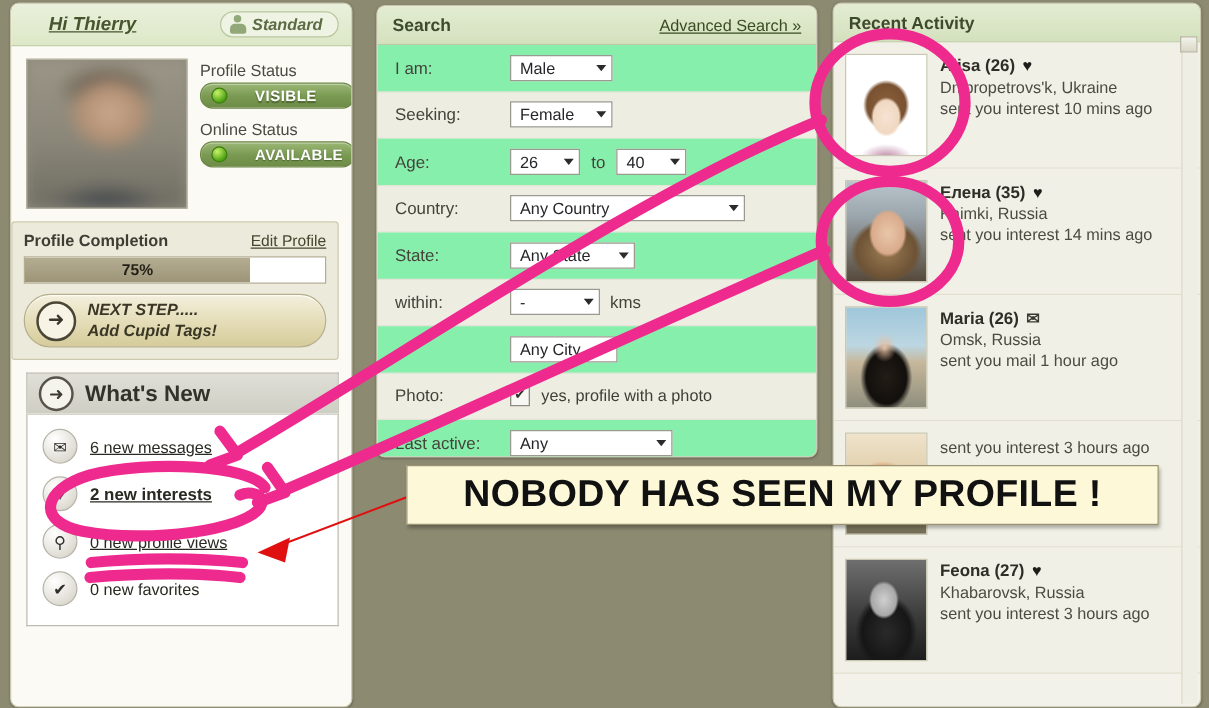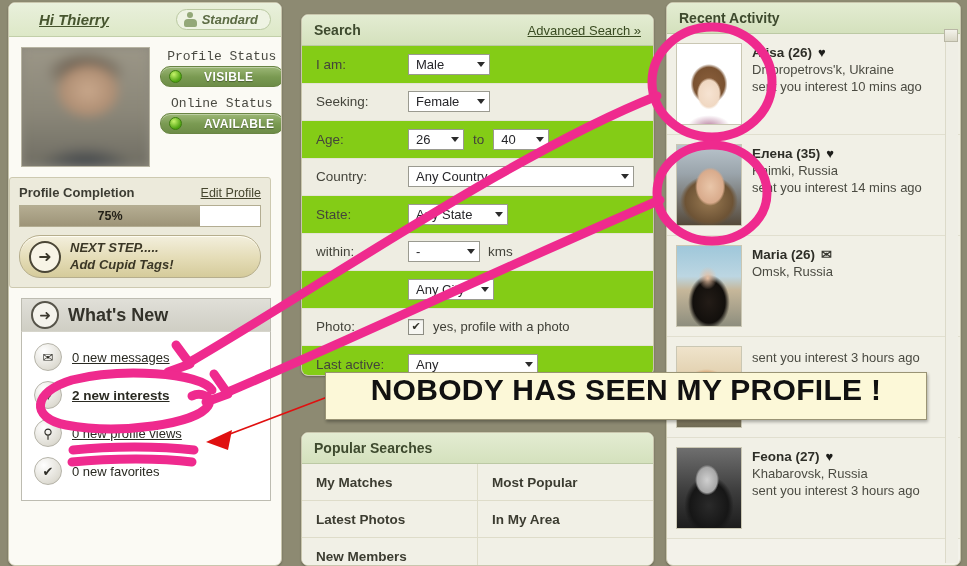--- a/index.html
+++ b/index.html
@@ -69,21 +69,21 @@
     position:absolute;inset:0;
     background:
       radial-gradient(ellipse 46px 40px at 52% 36%, #c9a88c 0%, #b08f74 55%, rgba(176,143,116,0) 75%),
       radial-gradient(ellipse 58px 30px at 50% 20%, #4b3a2c 0%, rgba(75,58,44,0) 70%),
       radial-gradient(ellipse 70px 36px at 50% 104%, #2d3440 0%, rgba(45,52,64,0) 72%),
       linear-gradient(to bottom,#9b9687,#8a8678 55%,#6f6d63);
     filter:blur(5px);
   }
   .status-area{padding-top:2px;flex:1;}
   .status-lbl{
-    font-size:13px;color:#4a4a42;text-align:center;margin:0 0 2px 0;font-family:Liberation Mono, monospace;
+    font-size:13px;color:#4a4a42;text-align:left;margin:0 0 2px 0;
   }
   .status-pill{
     display:flex;align-items:center;gap:22px;
     height:19px;border-radius:10px;
     background:linear-gradient(to bottom,#9cb776,#7a9a52 52%,#6d8c47);
     border:1px solid #6a8544;
     padding:0 8px;margin-bottom:9px;
     box-shadow:inset 0 1px 0 rgba(255,255,255,.35);
   }
   .led{
@@ -152,45 +152,45 @@
     background:radial-gradient(circle at 34% 28%,#ffffff,#dedcd3 72%,#c2c0b6);
     border:1px solid #b6b4a9;
     display:flex;align-items:center;justify-content:center;
     font-size:13px;color:#2f2e28;line-height:1;
   }
   .wn-link{font-size:13px;color:#2a2a22;text-decoration:underline;cursor:pointer;}
   .wn-link.bold{font-weight:bold;font-size:13.5px;}
   .wn-link.plain{text-decoration:none;cursor:default;}
 
   
-  #search-panel{left:301px;top:14px;width:351px;height:360px;}
+  #search-panel{left:301px;top:4px;width:351px;height:360px;}
   .sp-head-link{font-size:13px;color:#394b21;text-decoration:underline;cursor:pointer;font-weight:normal;}
   .frow{
     display:flex;align-items:center;
     height:36.5px;padding:0 0 0 14px;
     border-bottom:1px solid #e4e3d6;
-    background:#84cc16;
+    background:#86efac;
   }
   .frow:nth-child(odd){background:#eeede2;}
   .flabel{width:92px;flex:none;font-size:13.5px;color:#44443b;}
   .sel{
     height:21px;border:1px solid #9a9a90;background:#fff;
     display:inline-flex;align-items:center;justify-content:space-between;
     padding:0 4px 0 7px;font-size:13px;color:#26262a;cursor:pointer;
     box-sizing:border-box;
   }
   .sel .cv{white-space:nowrap;}
   .caret{
     width:0;height:0;margin-left:8px;flex:none;
     border-left:4px solid transparent;border-right:4px solid transparent;
     border-top:5px solid #2b2b2b;
   }
   .w-gender{width:82px;}
   .w-age{width:56px;}
-  .w-country{width:226px;}
+  .w-country{width:188px;}
   .w-state{width:100px;}
   .w-within{width:72px;}
   .w-city{width:86px;}
   .w-last{width:130px;}
   .to-word{margin:0 9px;font-size:13.5px;color:#44443b;}
   .kms{margin-left:8px;font-size:13.5px;color:#44443b;}
   .cbx{
     width:14px;height:14px;border:1px solid #8d8d83;background:#f7f7f3;
     display:inline-flex;align-items:center;justify-content:center;
     font-size:11px;color:#33332c;line-height:1;margin-right:9px;cursor:pointer;
@@ -260,21 +260,21 @@
     position:absolute;right:2px;top:26px;width:12px;height:11px;
     background:linear-gradient(to bottom,#f4f3eb,#d9d7c6);
     border:1px solid #b9b7a5;
   }
 
   
   #annot{position:absolute;left:0;top:0;width:967px;height:566px;pointer-events:none;}
   .callout{
     position:absolute;left:325px;top:372px;width:600px;height:46px;
     background:#fcf8d8;border:1px solid #9a9475;
-    display:flex;justify-content:center;
+    display:flex;align-items:center;justify-content:center;
     box-shadow:1px 2px 3px rgba(0,0,0,.3);
   }
   .callout span{
     font-size:30px;font-weight:bold;color:#111;letter-spacing:.3px;white-space:nowrap;
   }
 </style>
 </head>
 <body>
 
 <div class="stage">
@@ -326,21 +326,21 @@
       </div>
     </div>
 
     <div class="whats-new-head">
       <span class="wn-circ">➜</span>
       <span class="wn-title">What's New</span>
     </div>
     <div class="wn-list">
       <div class="wn-item">
         <span class="wn-icon">✉</span>
-        <span class="wn-link">0 new messages</span>
+        <span class="wn-link">6 new messages</span>
       </div>
       <div class="wn-item">
         <span class="wn-icon">♥</span>
         <span class="wn-link bold">2 new interests</span>
       </div>
       <div class="wn-item">
         <span class="wn-icon">⚲</span>
         <span class="wn-link">0 new profile views</span>
       </div>
       <div class="wn-item">
@@ -426,37 +426,20 @@
 
     <div class="frow">
       <span class="flabel">Last active:</span>
       <span class="sel w-last">
         <span class="cv">Any</span>
           <span class="caret"></span>
       </span>
     </div>
   </div>
 
-  <div class="panel" id="popular-panel">
-    <div class="panel-head">
-      <span>Popular Searches</span>
-    </div>
-    <div class="ps-grid">
-      <div class="ps-col">
-        <div class="ps-cell">My Matches</div>
-        <div class="ps-cell">Latest Photos</div>
-        <div class="ps-cell">New Members</div>
-      </div>
-      <div class="ps-col">
-        <div class="ps-cell">Most Popular</div>
-        <div class="ps-cell">In My Area</div>
-        <div class="ps-cell"></div>
-      </div>
-    </div>
-  </div>
 
   <div class="panel" id="activity-panel">
     <div class="panel-head">
       <span>Recent Activity</span>
     </div>
     <div class="sb-track"></div>
     <div class="sb-thumb"></div>
 
     <div class="act-row">
       <div class="act-thumb t-alisa"></div>
@@ -483,20 +466,21 @@
     </div>
 
     <div class="act-row">
       <div class="act-thumb t-maria"></div>
       <div class="act-body">
         <div class="act-name">
           <span>Maria (26)</span>
           <span class="env">✉</span>
         </div>
         <div class="act-meta">Omsk, Russia</div>
+        <div class="act-meta">sent you mail 1 hour ago</div>
       </div>
     </div>
 
     <div class="act-row">
       <div class="act-thumb t-hidden"></div>
       <div class="act-body">
         <div class="act-name">
           <span></span>
           <span class="heart"></span>
         </div>

